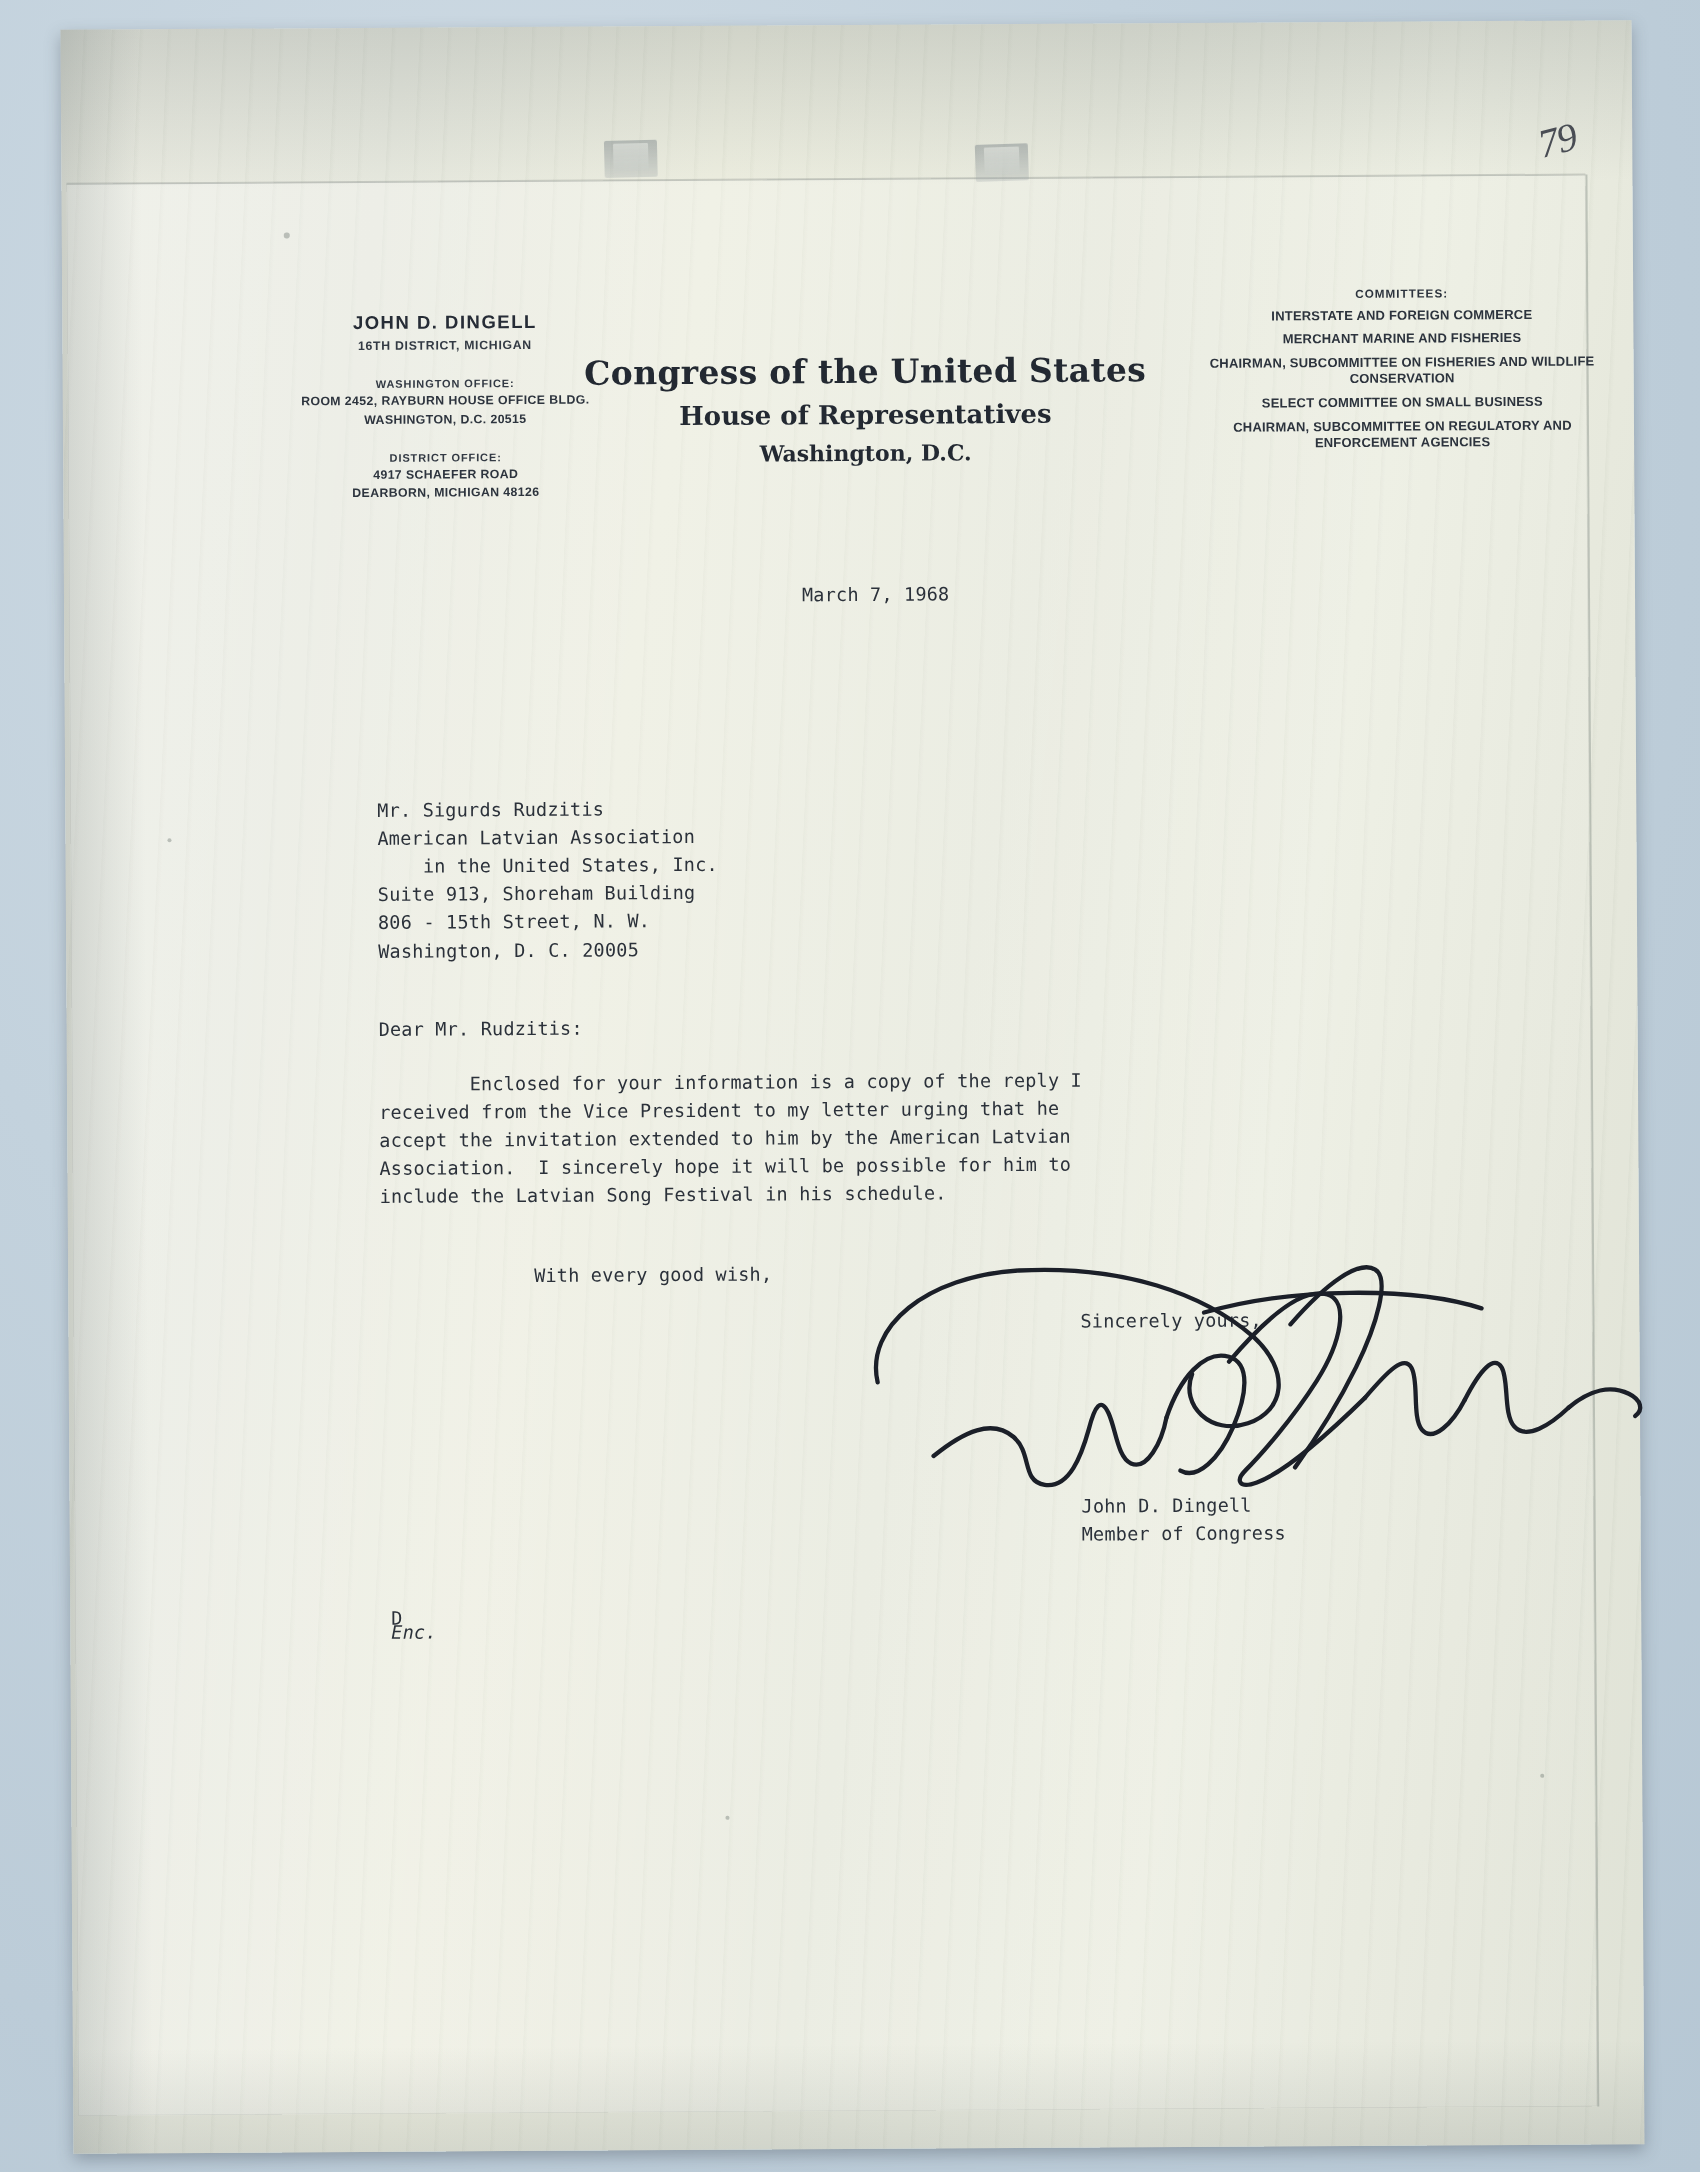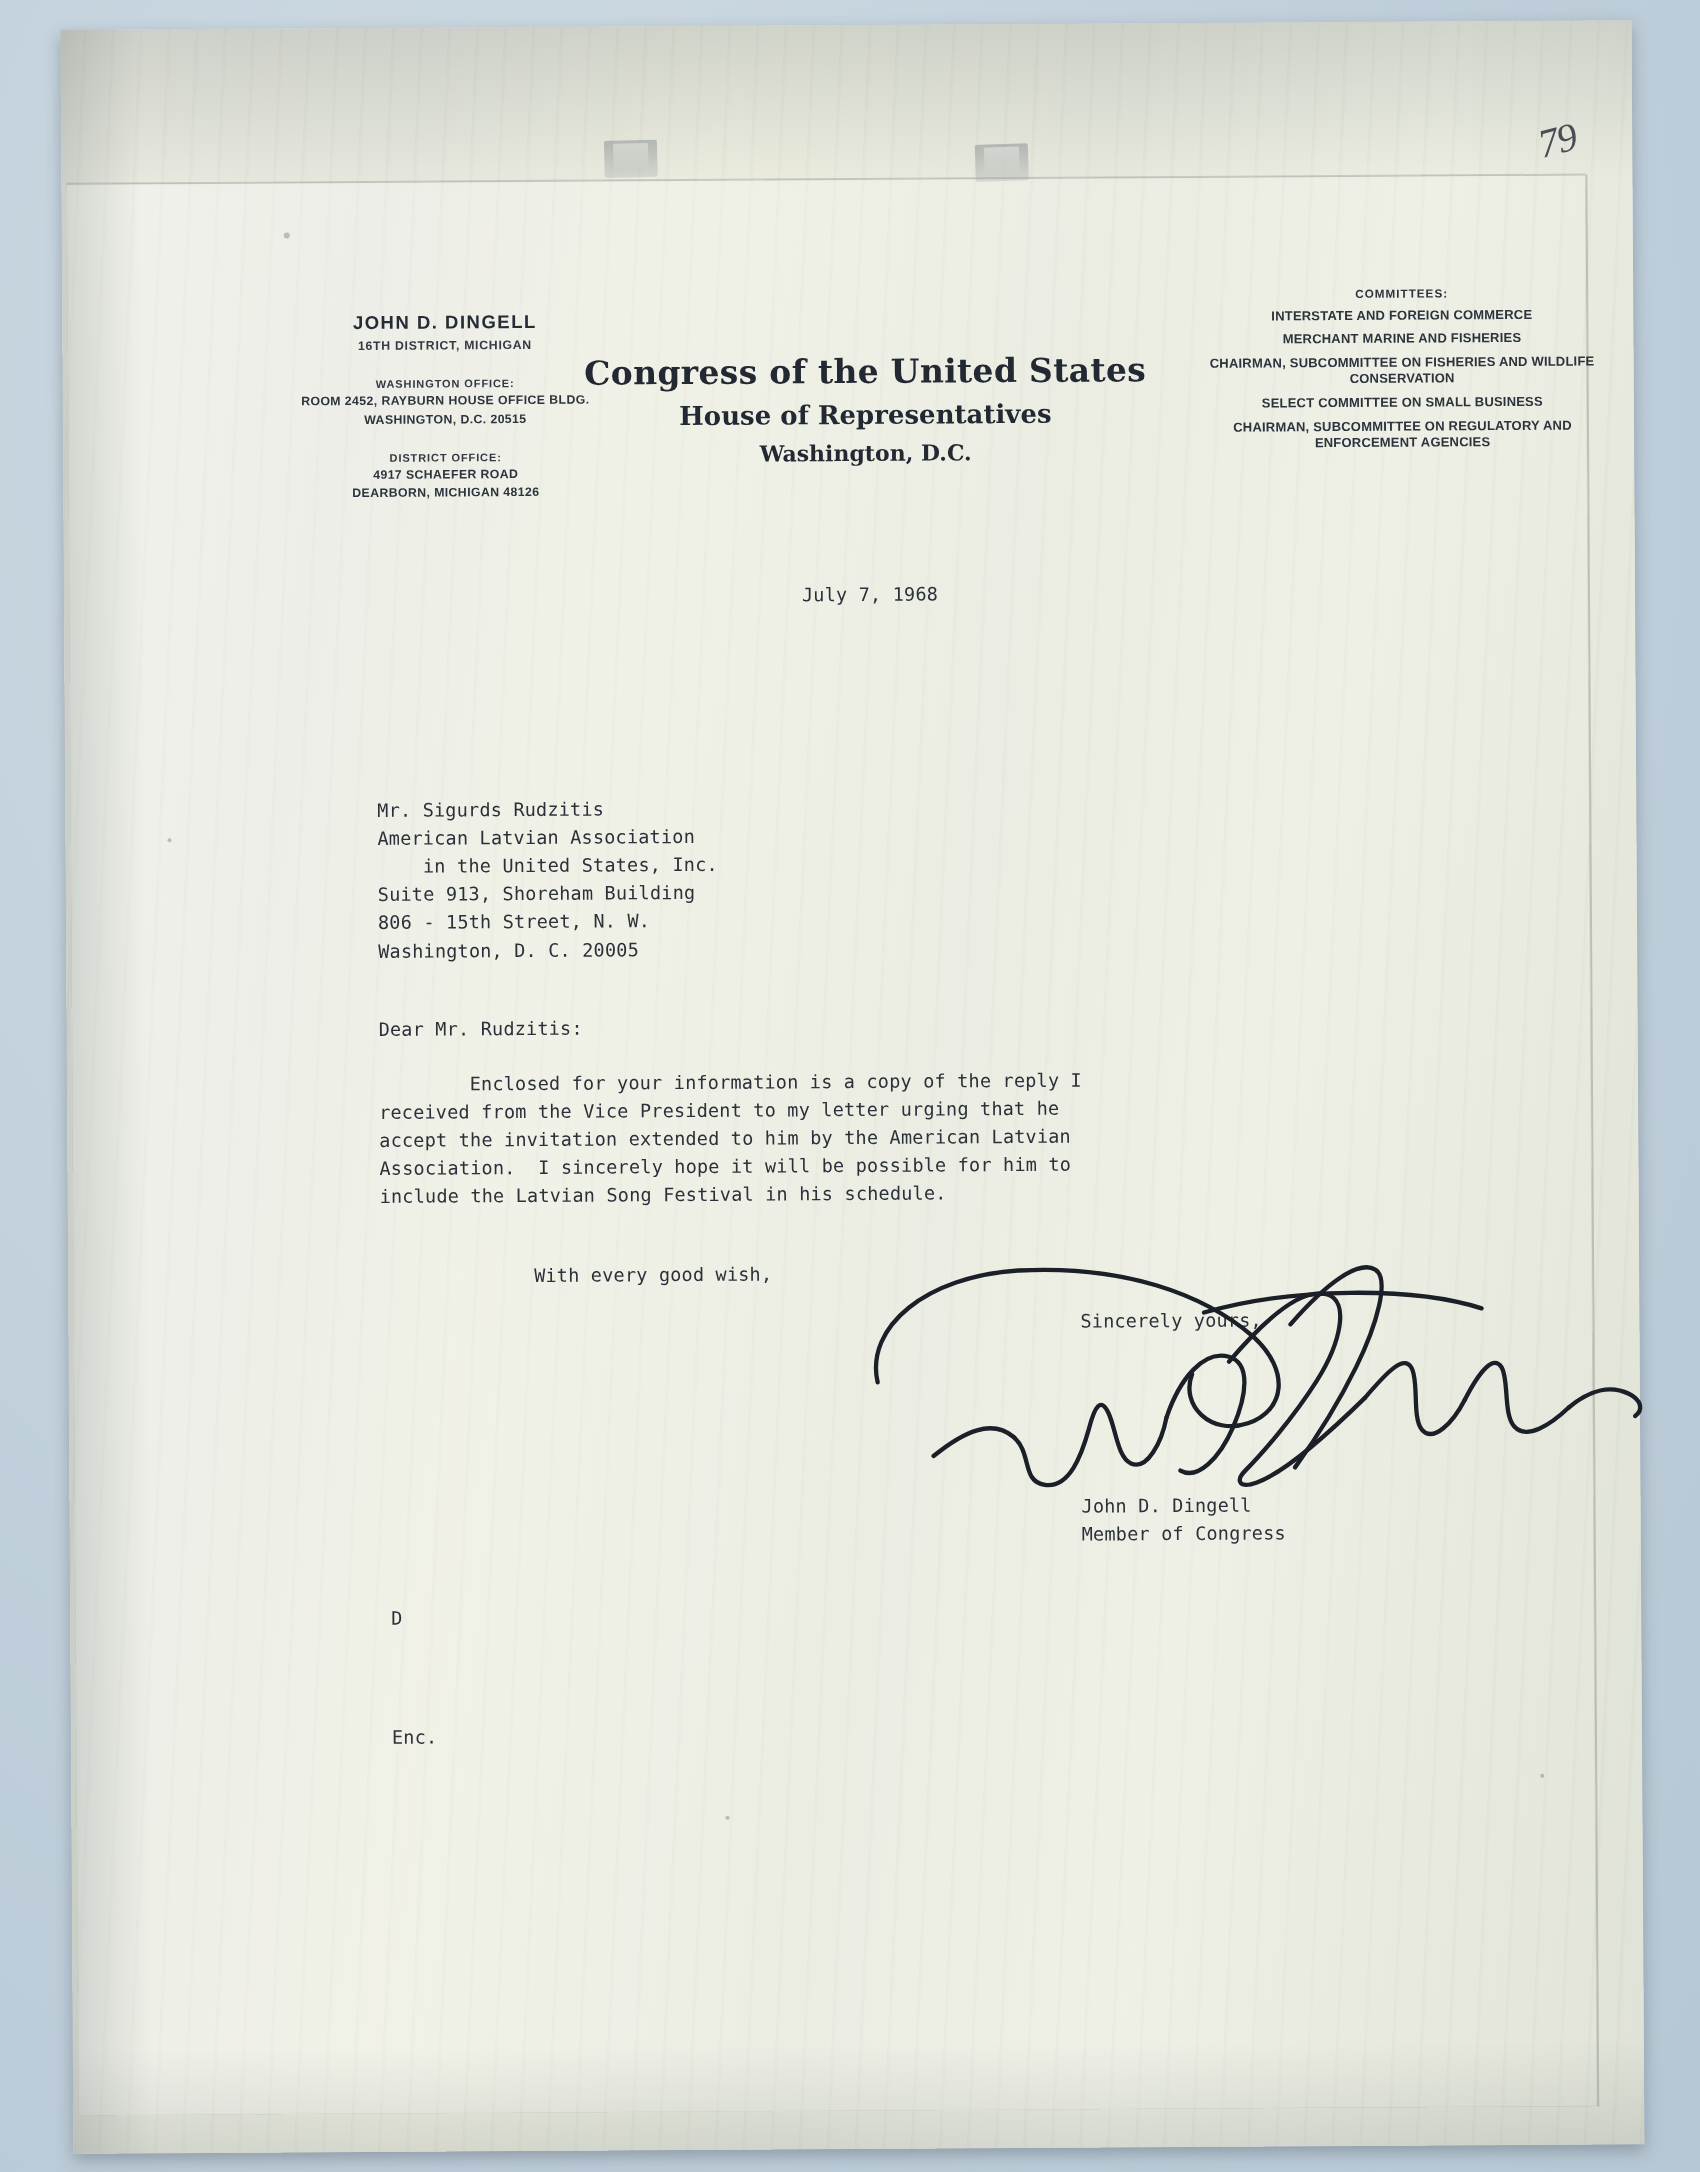--- a/index.html
+++ b/index.html
@@ -268,21 +268,22 @@
     top: 1469px;
   }
   #initials {
     position: absolute;
     left: 321px;
     top: 1577px;
   }
   #enclosure {
     position: absolute;
     left: 321px;
-    top: 1696px;
+    top: 1591px;
+    font-style: italic;
   }
 
   
   #signature {
     position: absolute;
     left: 790px;
     top: 1228px;
     width: 790px;
     height: 259px;
     pointer-events: none;
@@ -337,21 +338,21 @@
       <div class="committee">INTERSTATE AND FOREIGN COMMERCE</div>
       <div class="committee">MERCHANT MARINE AND FISHERIES</div>
       <div class="committee">CHAIRMAN, SUBCOMMITTEE ON
 FISHERIES AND WILDLIFE CONSERVATION</div>
       <div class="committee">SELECT COMMITTEE ON SMALL BUSINESS</div>
       <div class="committee">CHAIRMAN, SUBCOMMITTEE ON
 REGULATORY AND ENFORCEMENT AGENCIES</div>
     </div>
   </div>
 
-  <div class="typed" id="date-line">July 7, 1968</div>
+  <div class="typed" id="date-line">March 7, 1968</div>
 
   <div class="typed" id="address-block">Mr. Sigurds Rudzitis
 American Latvian Association
     in the United States, Inc.
 Suite 913, Shoreham Building
 806 - 15th Street, N. W.
 Washington, D. C. 20005</div>
 
   <div class="typed" id="salutation">Dear Mr. Rudzitis:</div>
 

